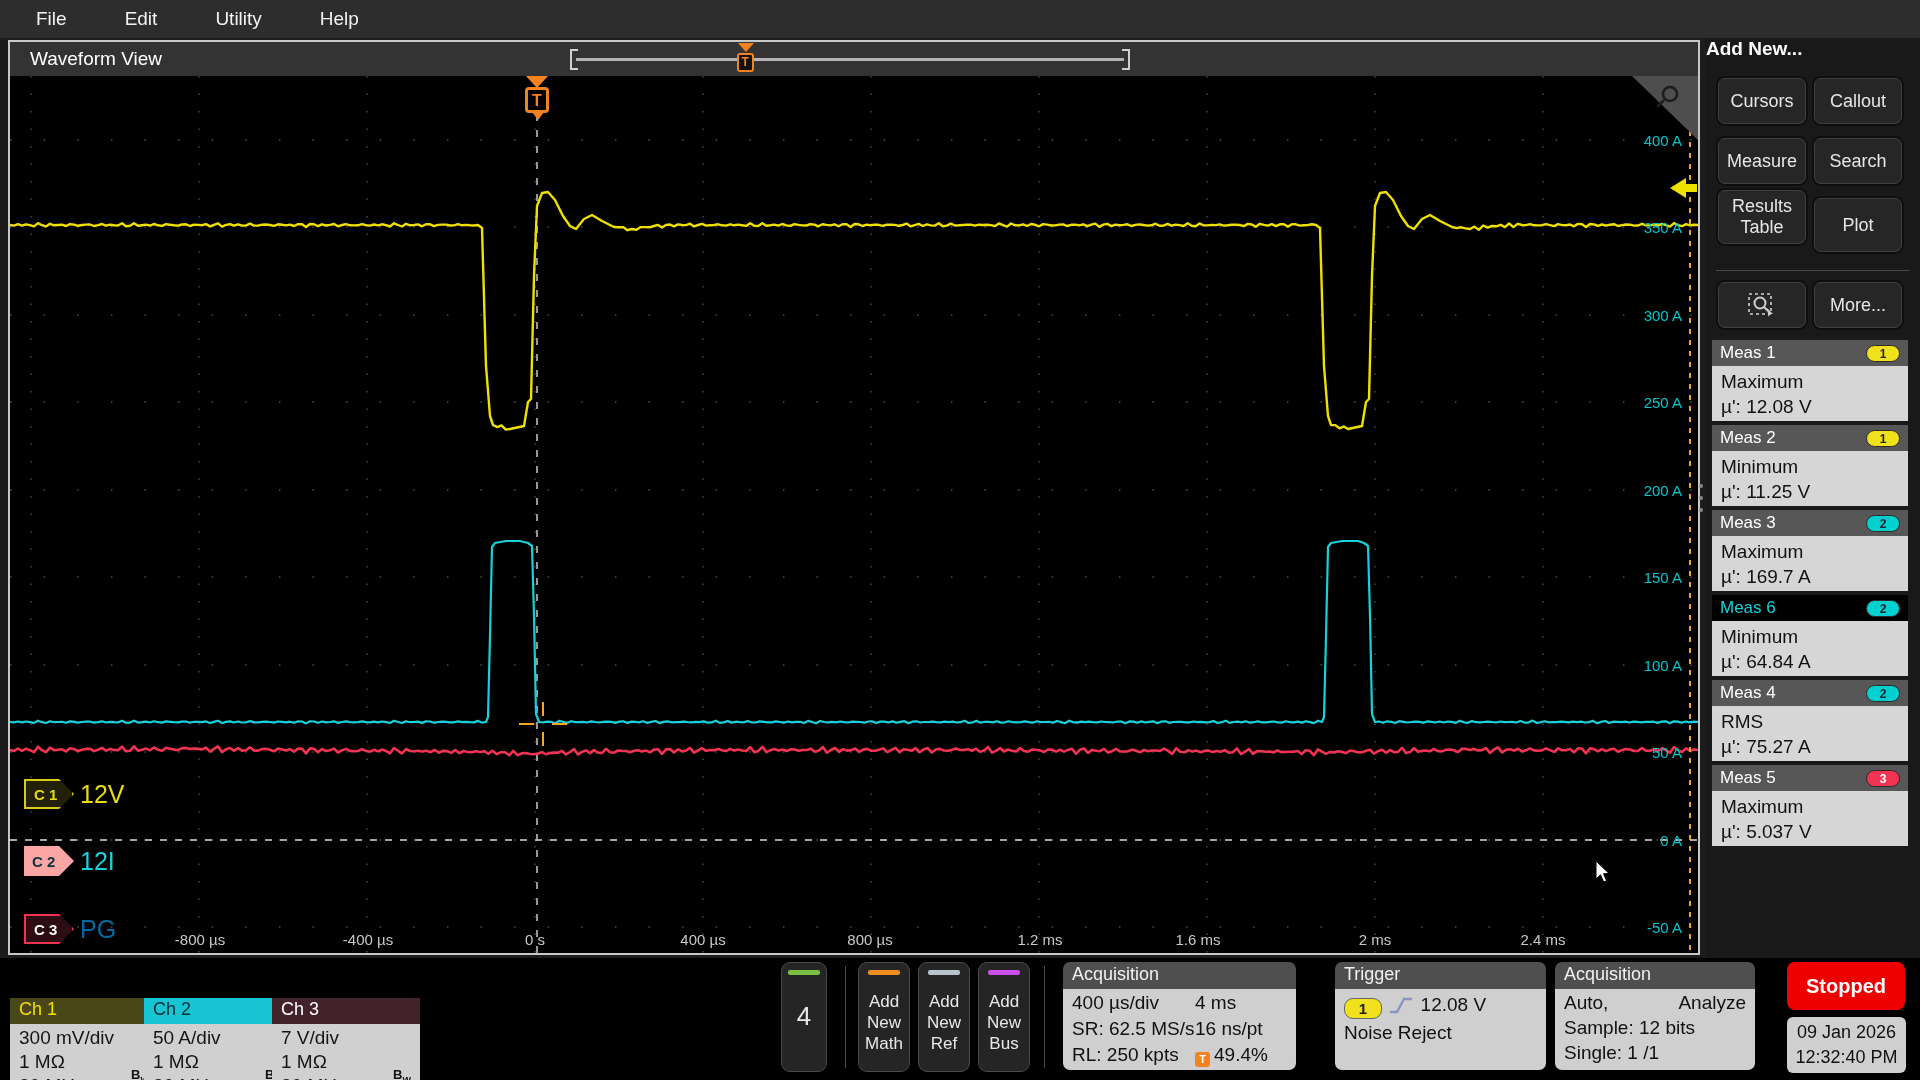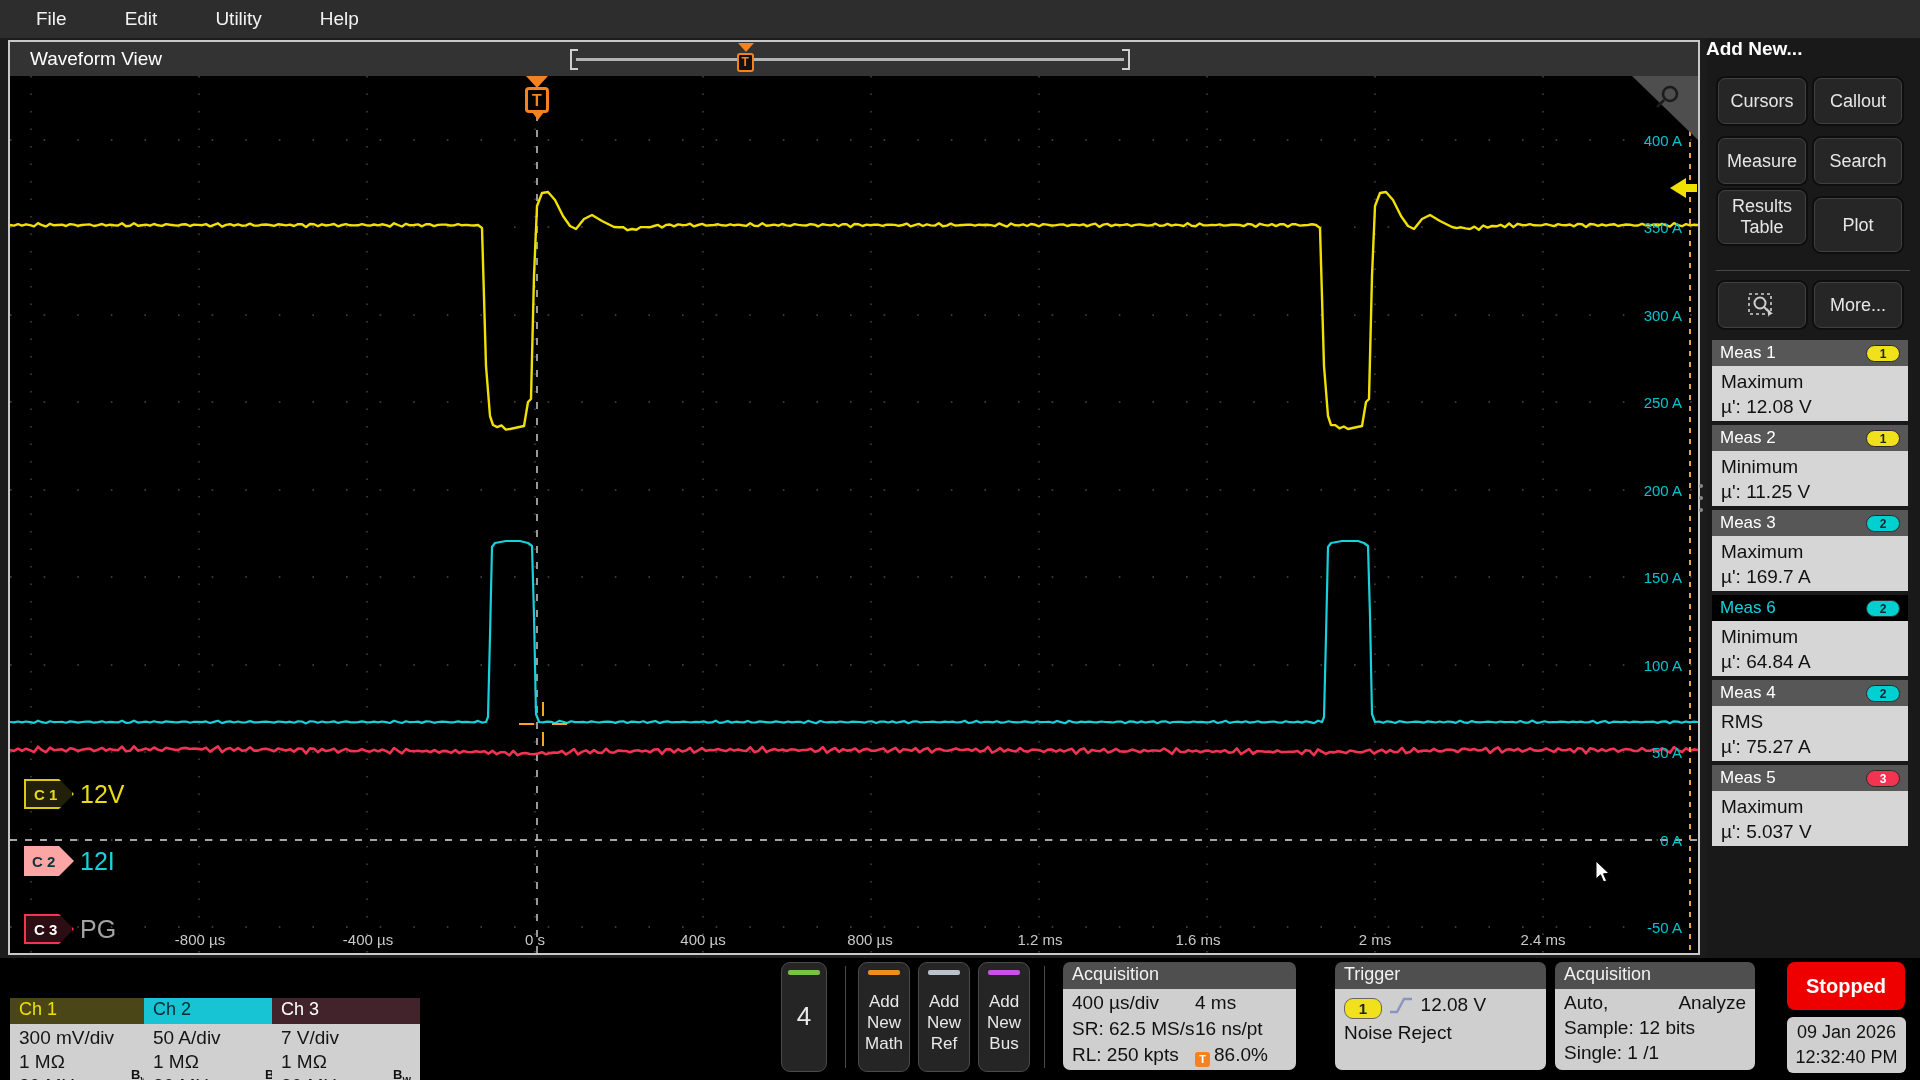--- a/index.html
+++ b/index.html
@@ -208,21 +208,21 @@
     <div class="cbadge" style="top:703px">
       <div class="ctag c1x">C 1</div>
       <span class="clabel" style="color:#e8da16">12V</span>
     </div>
     <div class="cbadge" style="top:770px">
       <div class="ctag" style="background:#fca5a5;color:#07323a">C 2</div>
       <span class="clabel" style="color:#17d1dc">12I</span>
     </div>
     <div class="cbadge" style="top:838px">
       <div class="ctag" style="background:#2c0d14;color:#fff;border:2px solid #f23352">C 3</div>
-      <span class="clabel" style="color:#a3a3a3">PG</span>
+      <span class="clabel" style="color:#0369a1">PG</span>
     </div>
   </div>
 </div>
 
 <div class="hdots" style="top:484px"></div>
 <div class="hdots" style="top:496px"></div>
 <div class="hdots" style="top:508px"></div>
 
 <div id="side">
   <div id="side-title">Add New...</div>
@@ -361,21 +361,21 @@
   <div class="vdiv" style="left:1044px"></div>
 
   <div class="panel" style="left:1063px;width:233px">
     <div class="panel-h">Acquisition</div>
     <div class="panel-b">
       <div class="hrow" style="top:3px"><span>400 µs/div</span>
         <span class="c2">4 ms</span></div>
       <div class="hrow" style="top:29px"><span>SR: 62.5 MS/s</span>
         <span class="c2">16 ns/pt</span></div>
       <div class="hrow" style="top:55px"><span>RL: 250 kpts</span>
-        <span class="c2"><span class="t-ico">T</span><span>86.0%</span></span></div>
+        <span class="c2"><span class="t-ico">T</span><span>49.4%</span></span></div>
     </div>
   </div>
 
   <div class="panel" style="left:1335px;width:211px">
     <div class="panel-h">Trigger</div>
     <div class="panel-b">
       <div class="hrow" style="top:5px">
         <span class="pill">1</span>
         <svg width="28" height="20" viewBox="0 0 28 20" style="vertical-align:-4px">
           <path d="M3,17 h7 l7,-13 h8" fill="none" stroke="#8a94c0" stroke-width="2.4"></path>

